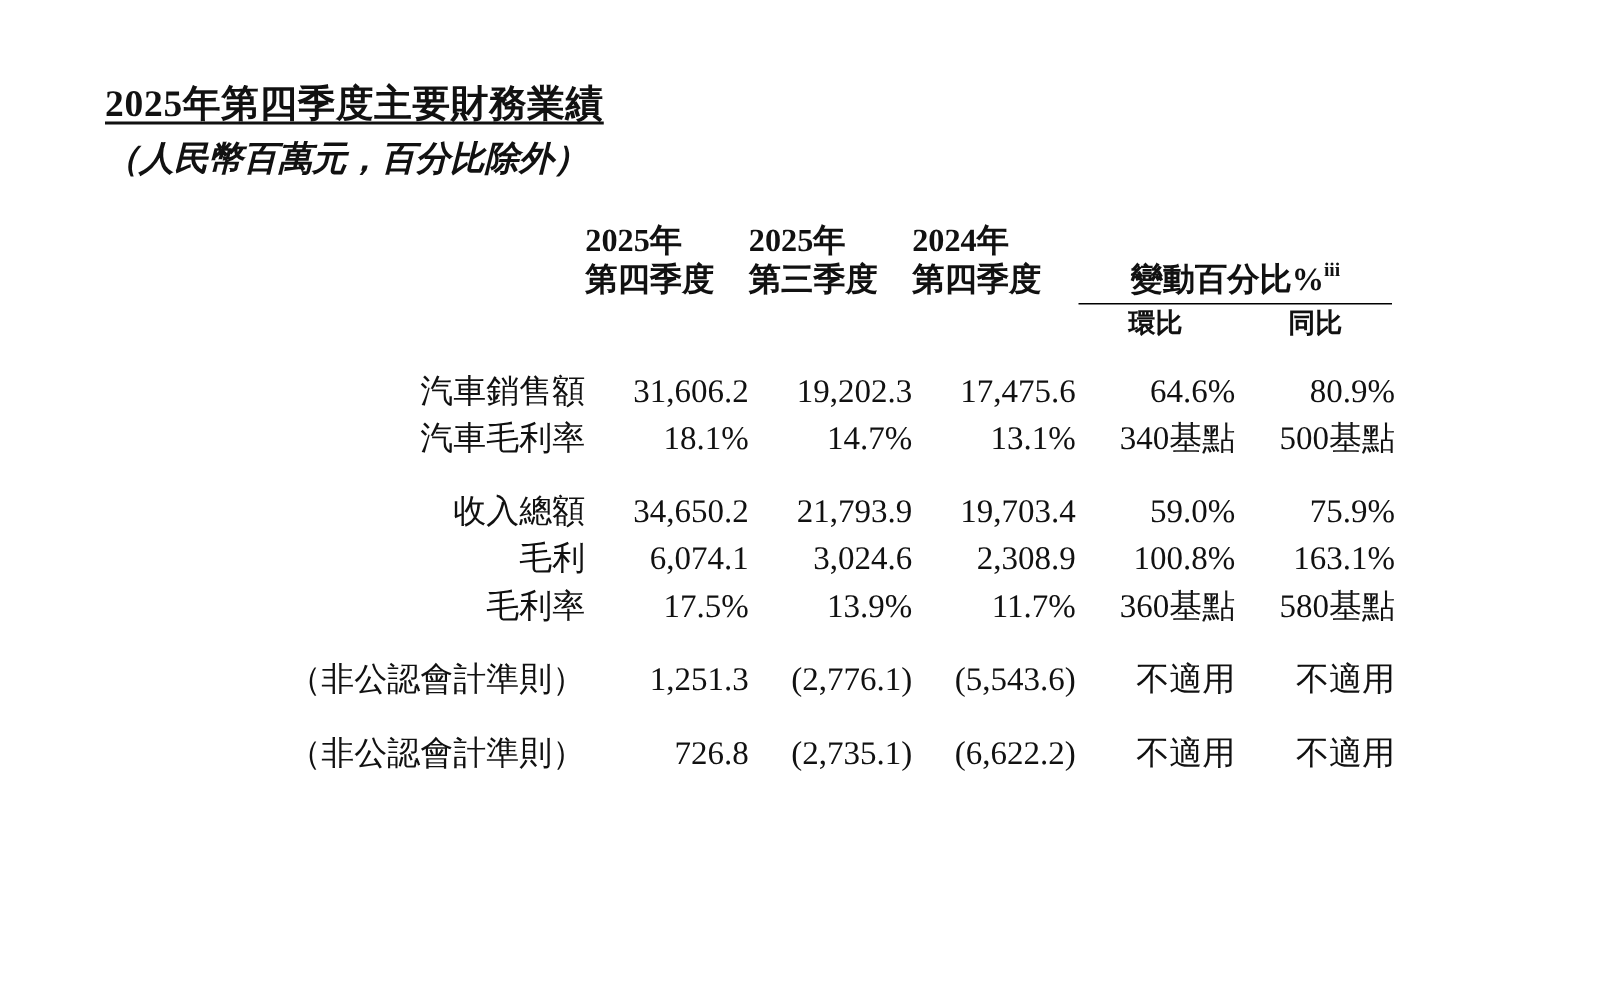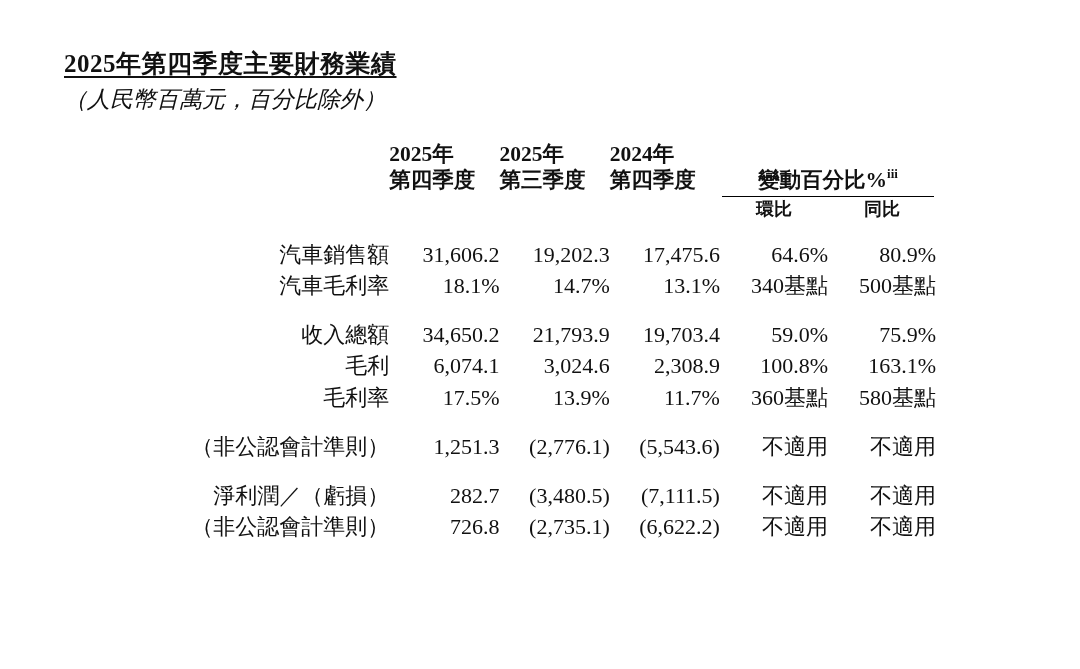--- a/index.html
+++ b/index.html
@@ -11,39 +11,40 @@
     width: 1080px;
     height: 669px;
     font-family: "Liberation Serif", "DejaVu Serif", serif;
     color: #111111;
     overflow: hidden;
   }
   .page {
     position: relative;
     width: 940px;
     height: 669px;
-    padding: 4px;
+    padding: 10px;
     box-sizing: border-box;
   }
   .title-block {
     padding: 44px 0 0 60px;
   }
   .doc-title {
     font-size: 25px;
     font-weight: bold;
     text-decoration: underline;
     text-underline-offset: 4px;
     letter-spacing: 0.5px;
     line-height: 1.25;
   }
   .doc-subtitle {
     font-size: 23px;
     font-style: italic;
     margin-top: 6px;
     line-height: 1.3;
+    font-weight: bold;
   }
   table.fin {
     margin-top: 26px;
     margin-left: 56px;
     border-collapse: collapse;
     font-size: 22px;
   }
   table.fin td, table.fin th {
     padding: 0;
     vertical-align: bottom;
@@ -237,28 +238,20 @@
         <td class="cell-num">(5,543.6)</td>
         <td class="cell-pct">不適用</td>
         <td class="cell-pct">不適用</td>
       </tr>
 
       <tr class="spacer">
           <td colspan="6"></td>
         </tr>
 
       <tr>
-        <td class="row-label">淨利潤／（虧損）</td>
-        <td class="cell-num">282.7</td>
-        <td class="cell-num">(3,480.5)</td>
-        <td class="cell-num">(7,111.5)</td>
-        <td class="cell-pct">不適用</td>
-        <td class="cell-pct">不適用</td>
-      </tr>
-      <tr>
         <td class="row-label indent">（非公認會計準則）</td>
         <td class="cell-num">726.8</td>
         <td class="cell-num">(2,735.1)</td>
         <td class="cell-num">(6,622.2)</td>
         <td class="cell-pct">不適用</td>
         <td class="cell-pct">不適用</td>
       </tr>
     </tbody>
   </table>
 

